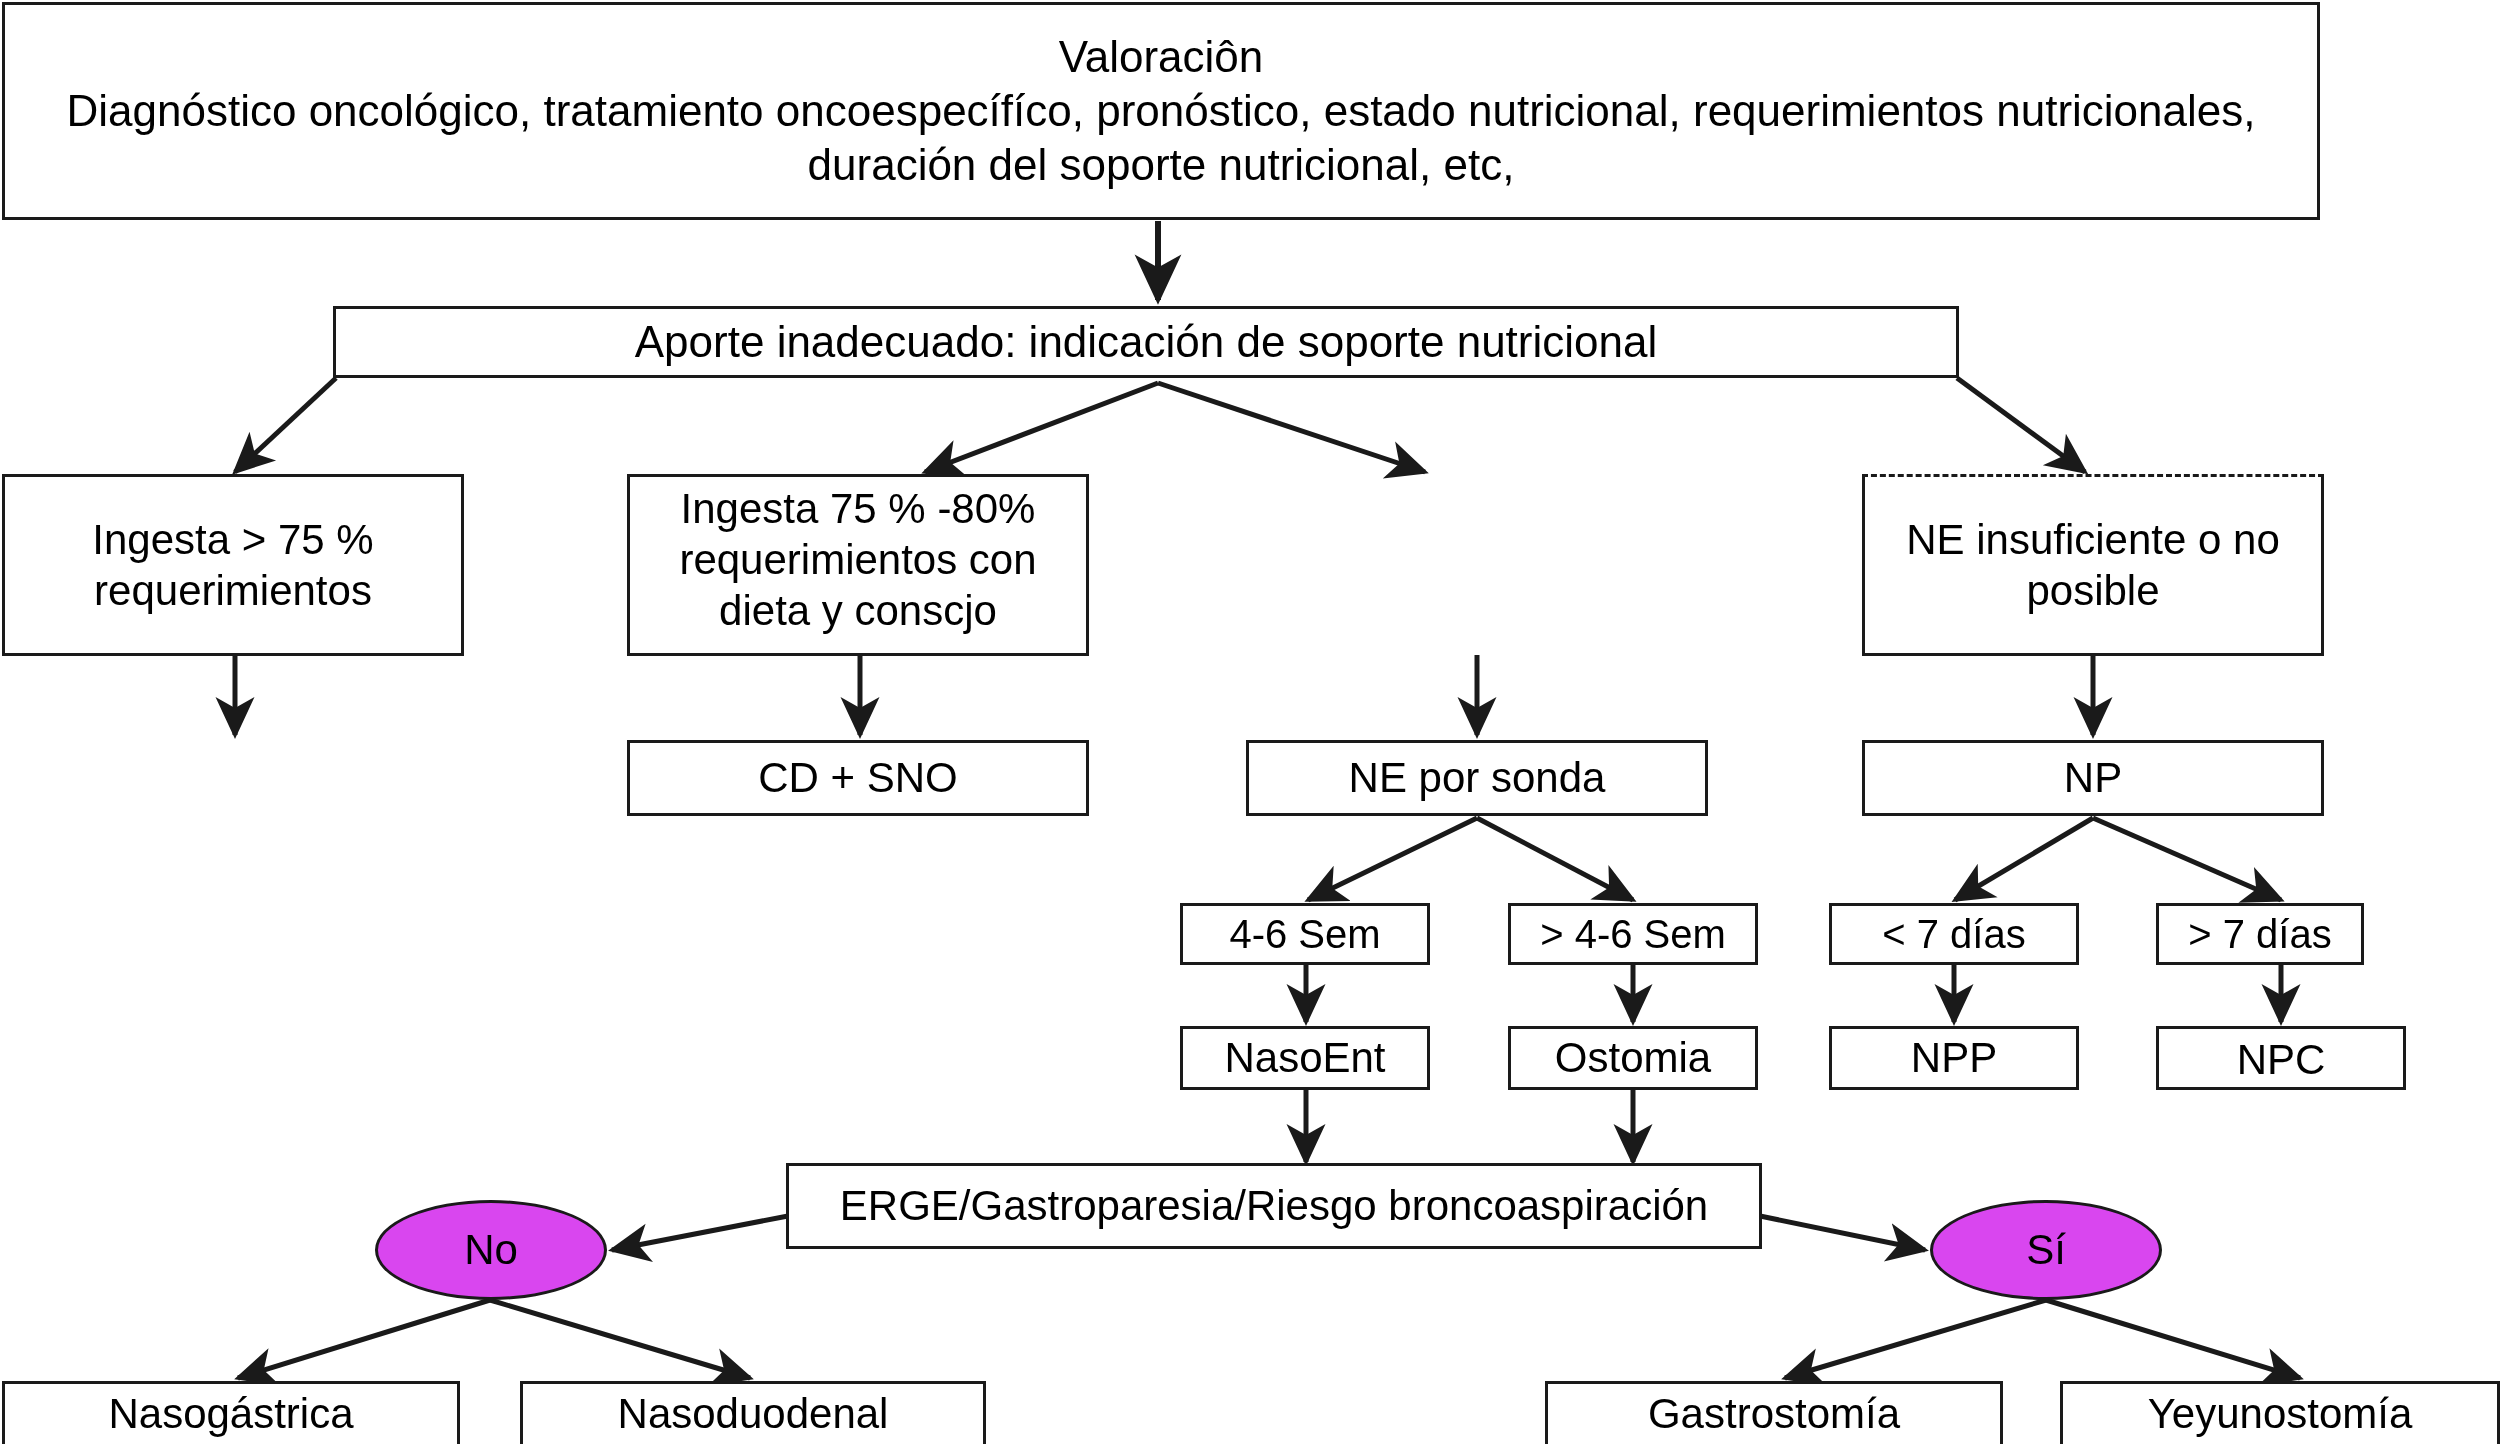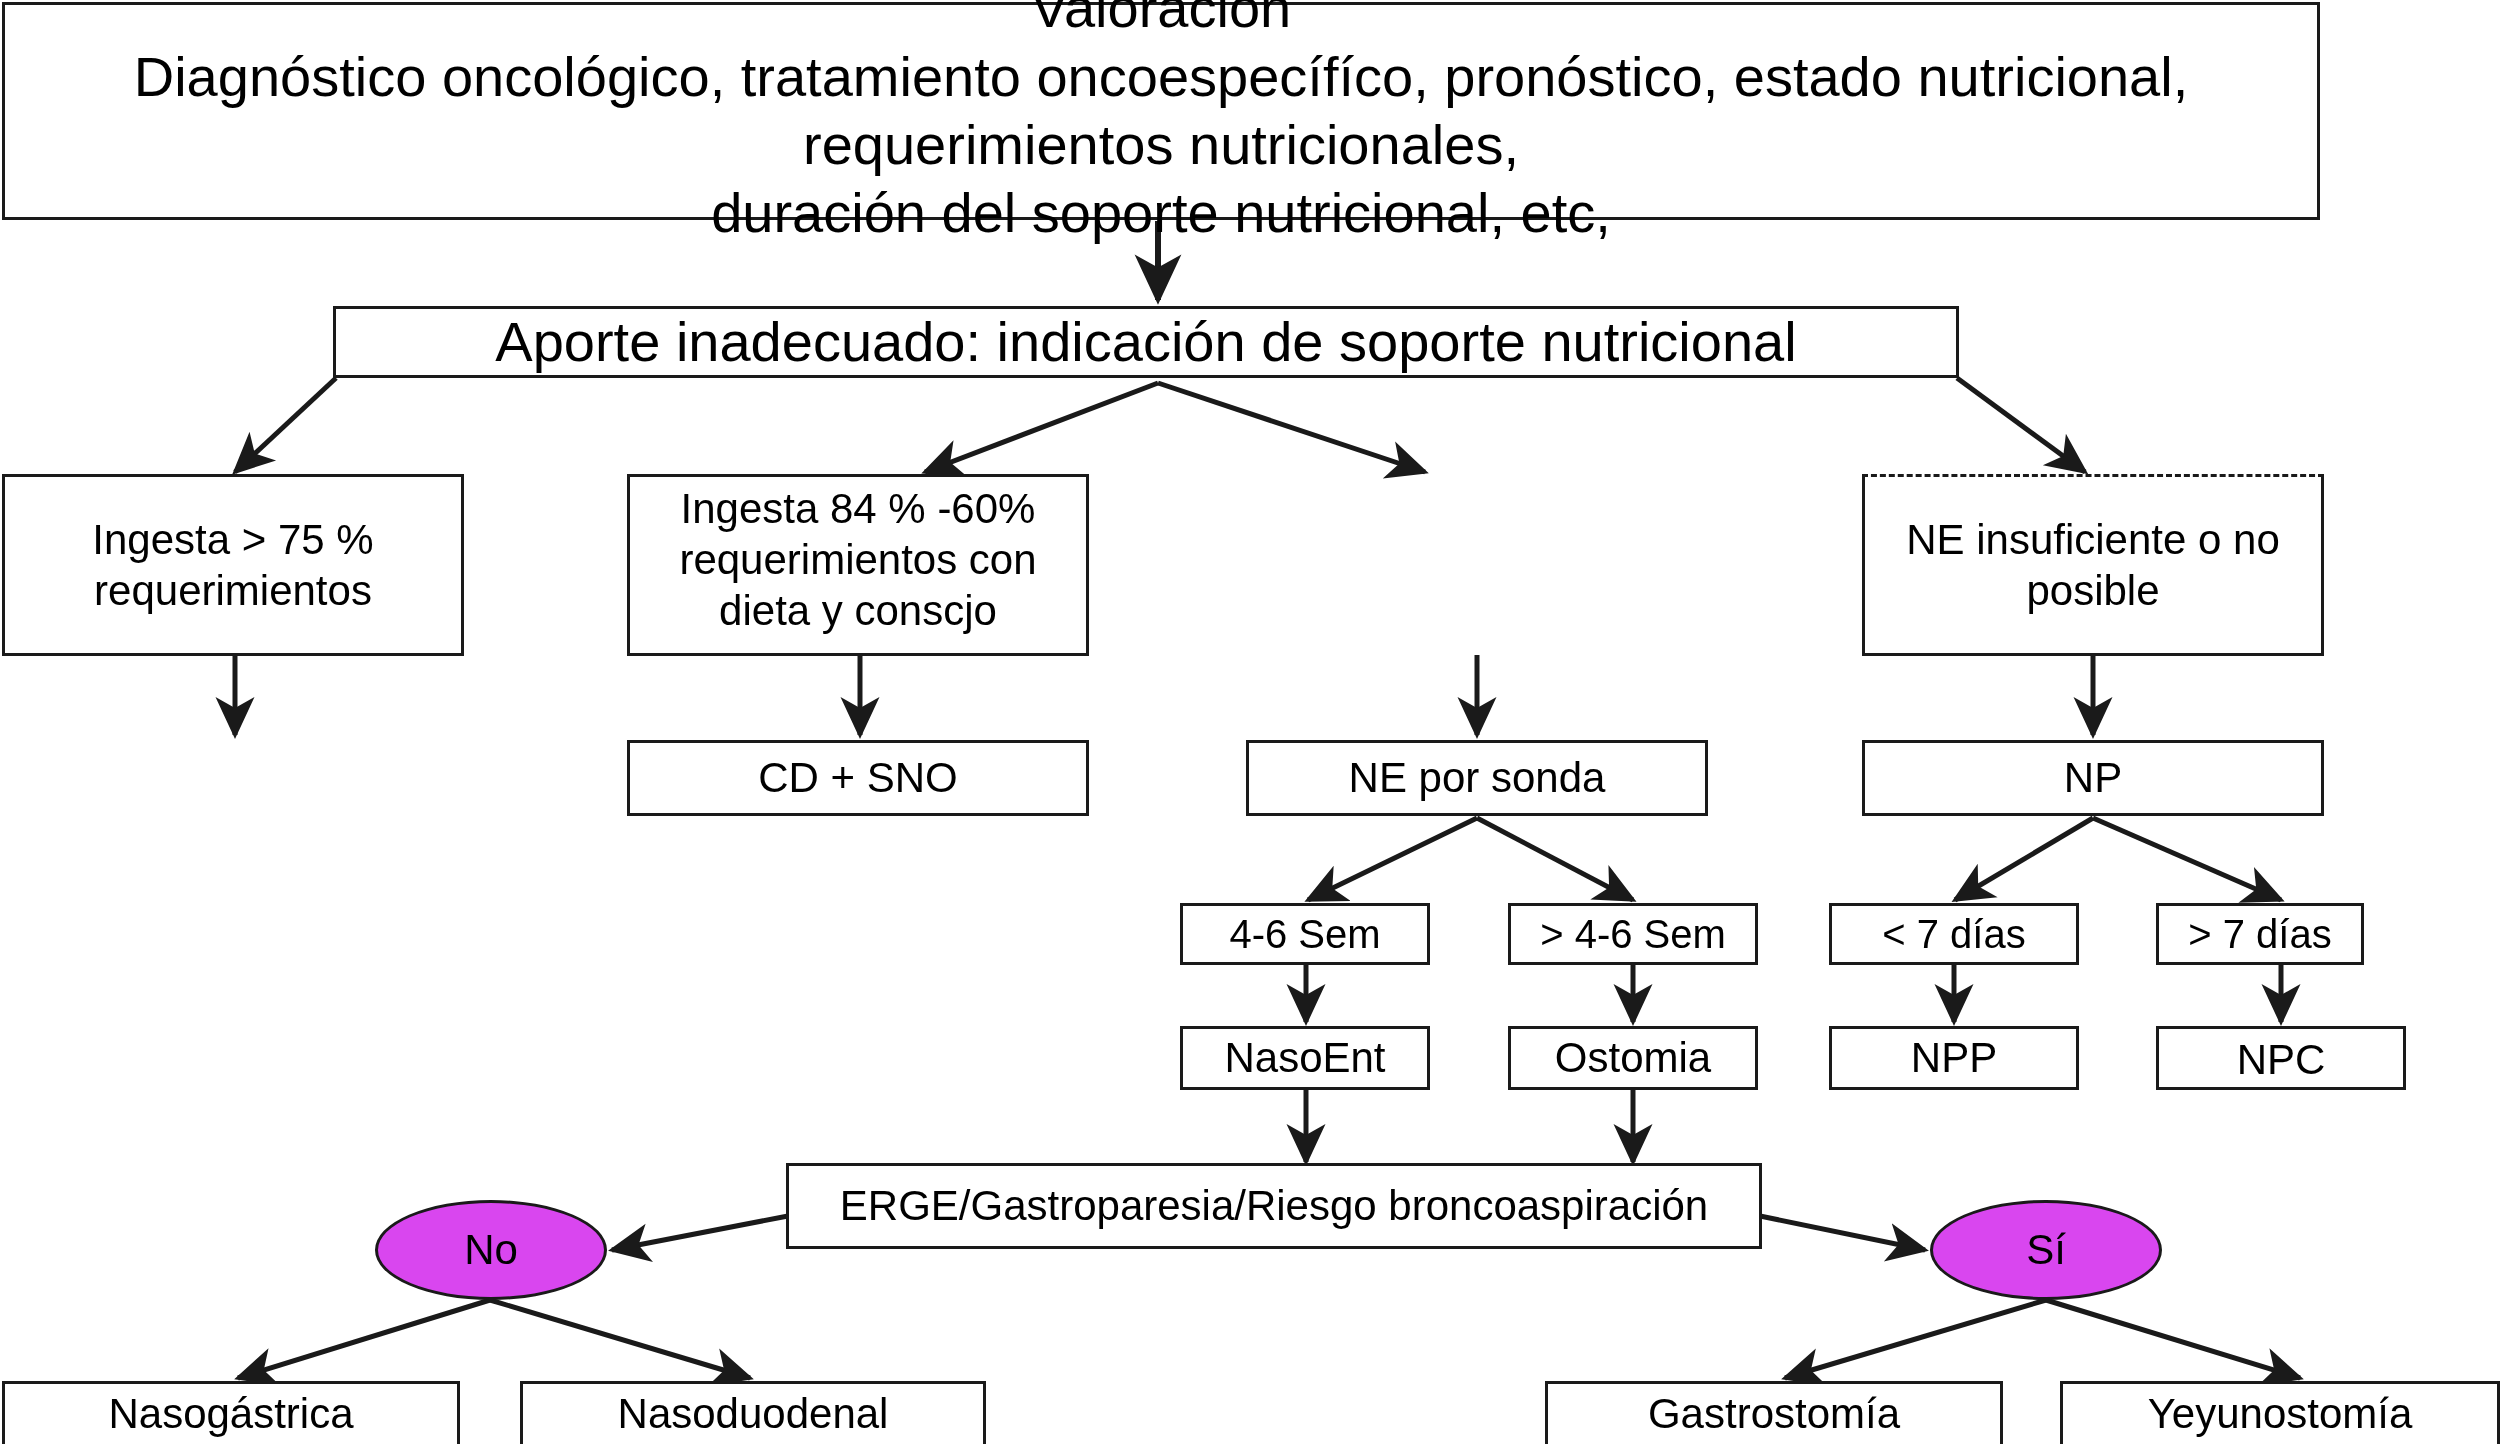--- a/index.html
+++ b/index.html
@@ -48,21 +48,21 @@
     border-radius: 50%;
     display: flex;
     align-items: center;
     justify-content: center;
     text-align: center;
     color: #000000;
     z-index: 2;
   }
   .t40 { font-size: 40px; }
   .t42 { font-size: 42px; }
-  .t44 { font-size: 56px; }
+  .t44 { font-size: 44px; }
   .multiline { display: block; }
   .clip-row { overflow: hidden; }
 </style>
 </head>
 <body>
 
 <div id="canvas">
 
   <svg id="edges" viewBox="0 0 2500 1444" xmlns="http://www.w3.org/2000/svg">
     <defs>
@@ -120,21 +120,21 @@
   <div class="node t44" style="left:333px; top:306px; width:1626px; height:72px;">
     <span>Aporte inadecuado: indicación de soporte nutricional</span>
   </div>
 
   <div class="node t42" style="left:2px; top:474px; width:462px; height:182px; flex-direction:column; justify-content:center;">
     <span class="multiline">Ingesta &gt; 75 %</span>
     <span class="multiline">requerimientos</span>
   </div>
 
   <div class="node t42 clip-row" style="left:627px; top:474px; width:462px; height:182px; flex-direction:column; justify-content:flex-start; padding-top:6px;">
-    <span class="multiline">Ingesta 84 % -60%</span>
+    <span class="multiline">Ingesta 75 % -80%</span>
     <span class="multiline">requerimientos con</span>
     <span class="multiline">dieta y conscjo</span>
   </div>
 
 
   <div class="node t42 dashed-top" style="left:1862px; top:474px; width:462px; height:182px; flex-direction:column; justify-content:center;">
     <span class="multiline">NE insuficiente o no</span>
     <span class="multiline">posible</span>
   </div>
 

